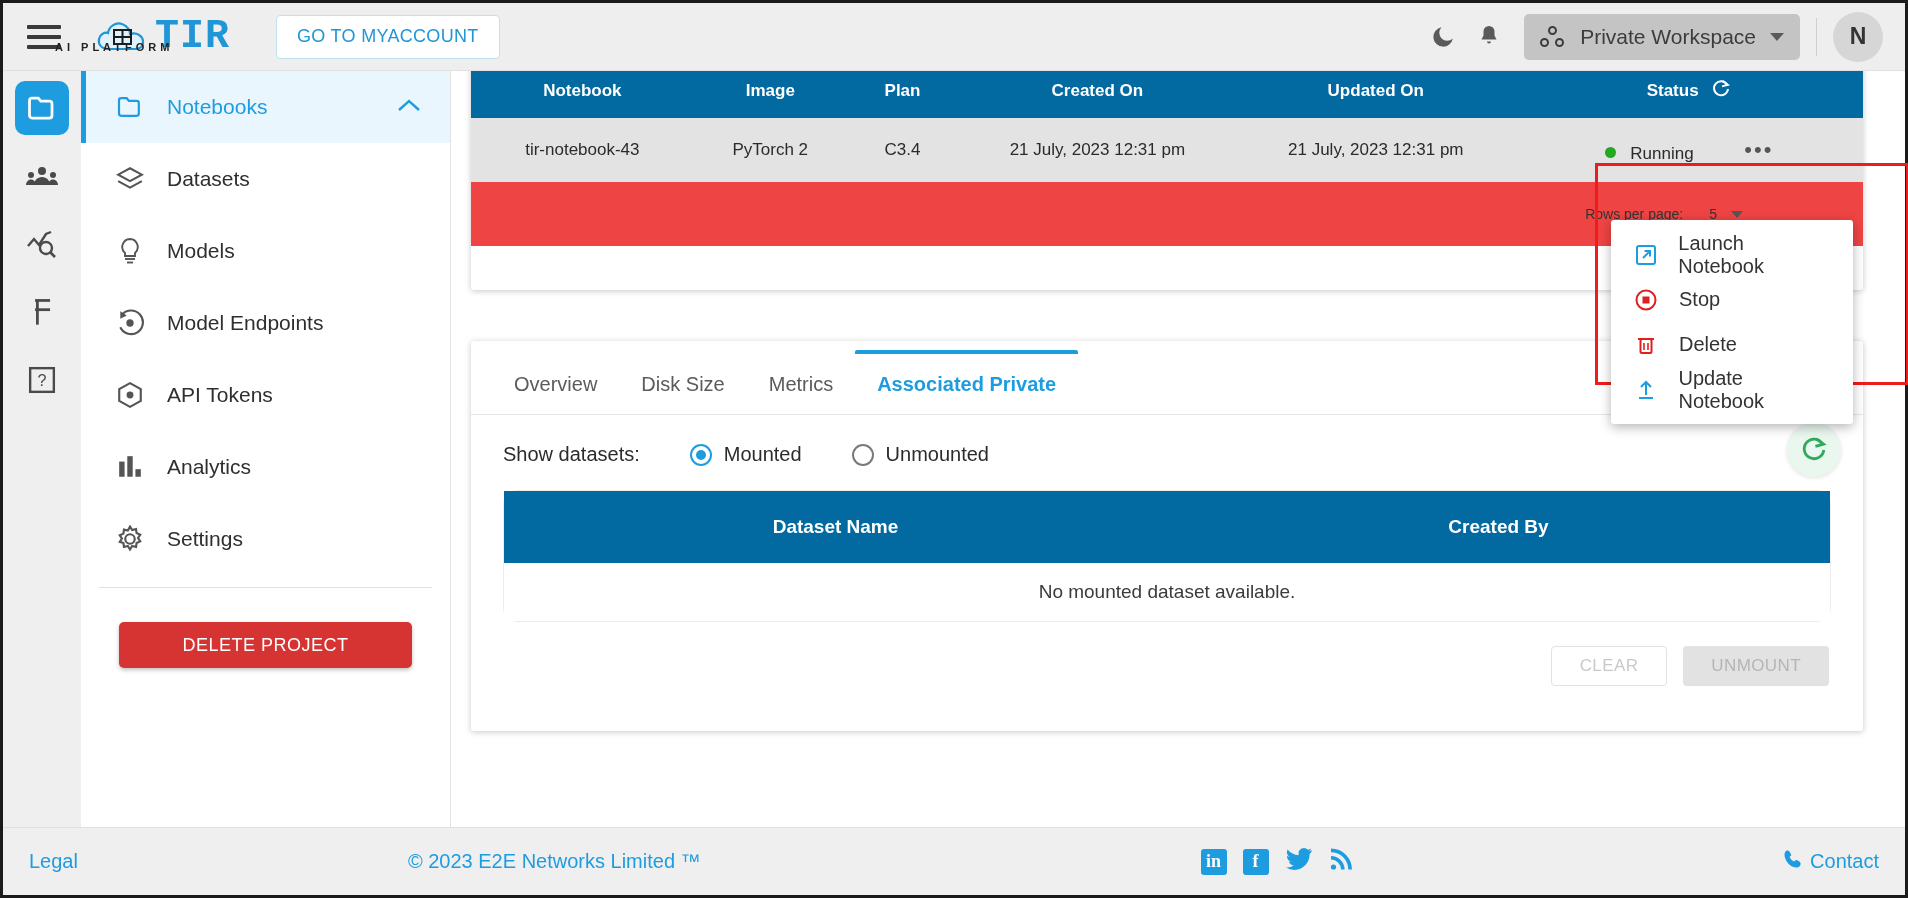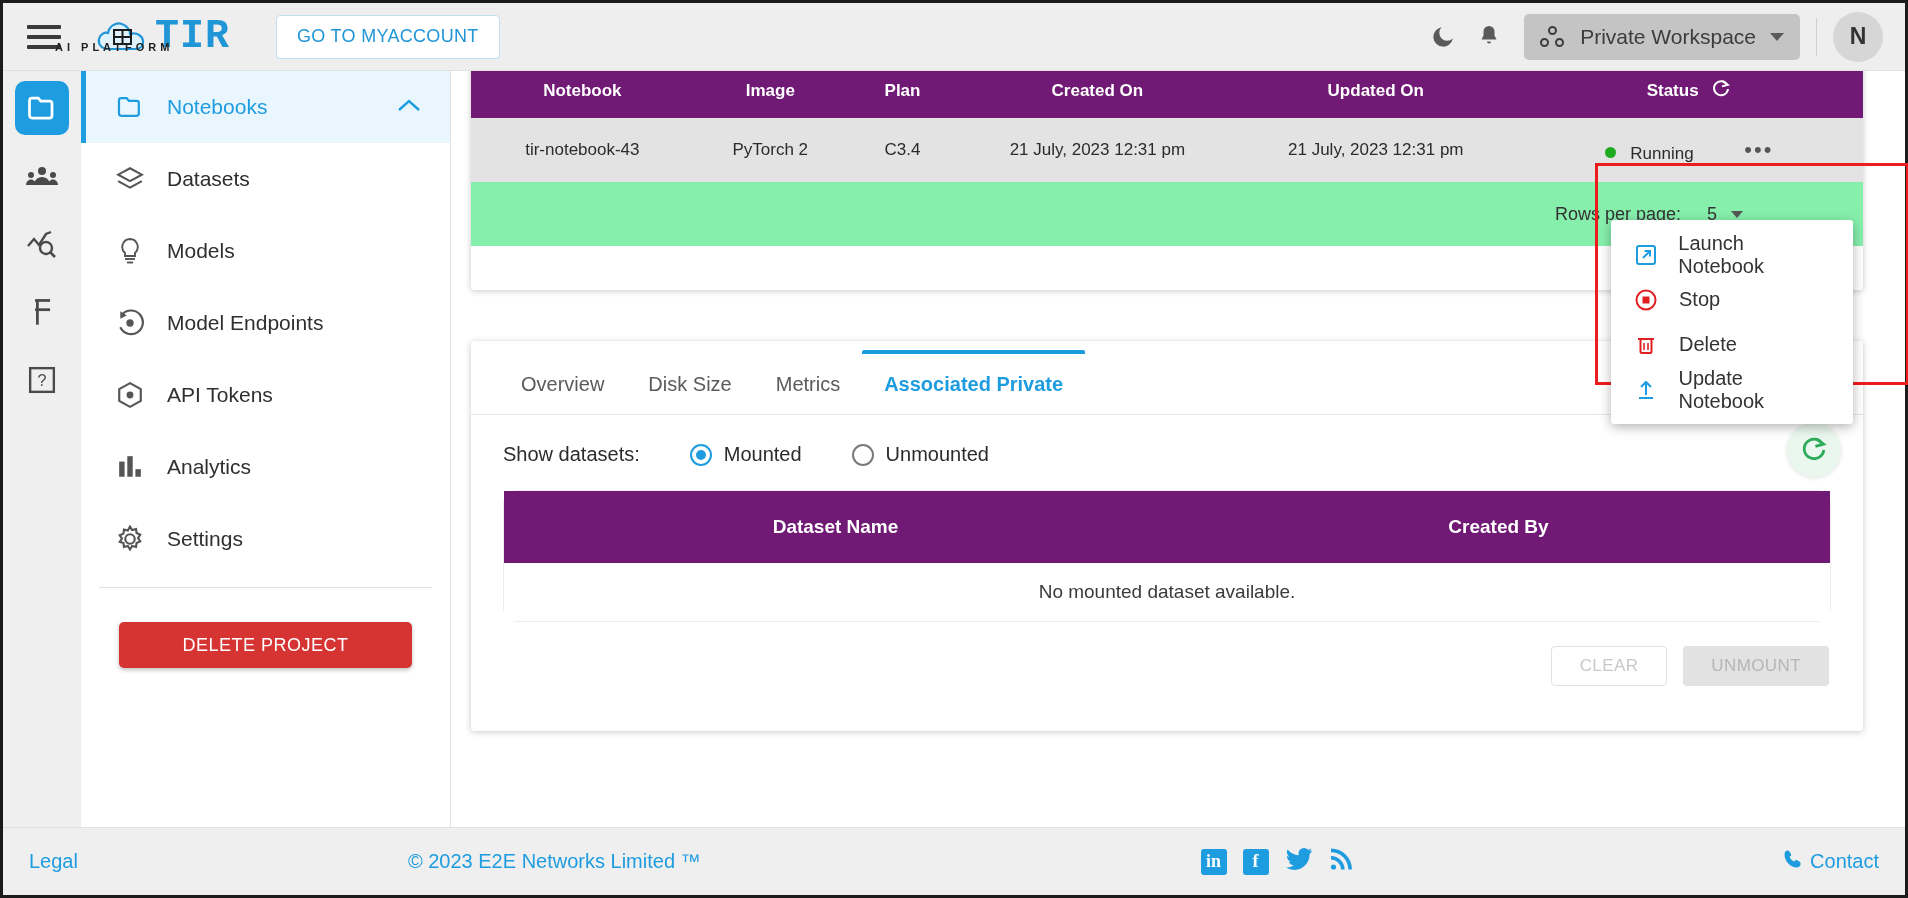--- a/index.html
+++ b/index.html
@@ -134,33 +134,33 @@
 
   .card {
     position:absolute; background:#fff;
     box-shadow: 0 1px 6px rgba(0,0,0,.22);
     border-radius: 3px;
   }
   .card-notebooks { left: 20px; top: -7px; right: 42px; height: 226px; }
 
   table { width:100%; border-collapse: collapse; }
   thead th {
-    background:#701a75; color:#fff; font-weight:600; font-size:17px;
+    background:#0369a1; color:#fff; font-weight:600; font-size:17px;
     height: 54px; text-align:center; white-space:nowrap;
   }
   .th-status { position:relative; }
   .refresh-ico { display:inline-block; vertical-align:-3px; margin-left:8px; }
   tbody td {
     background:#e3e3e3; height: 64px; text-align:center;
     font-size:17px; color:#2b2b2b; white-space:nowrap;
   }
   .pager {
-    height: 64px; background:#86efac; display:flex; align-items:center;
+    height: 64px; background:#ef4444; display:flex; align-items:center;
     justify-content:flex-end; padding-right: 120px; gap: 26px;
-    font-size:18px; color:#333;
+    font-size:14px; color:#333;
   }
   .pager .rpp-value { display:flex; align-items:center; gap:14px; }
   .mini-caret { width:0;height:0;border-left:6px solid transparent;border-right:6px solid transparent;border-top:7px solid #555; }
 
   .status-dot { display:inline-block; width:11px;height:11px;border-radius:50%; background:#1faa1f; margin-right:10px; vertical-align:1px; }
   .kebab { display:inline-block; margin-left: 46px; color:#555; font-size: 22px; letter-spacing:2px; cursor:pointer; vertical-align: 2px;}
 
   
   .hl-box {
     position:absolute; border: 3px solid #ee1c1c; pointer-events:none;
@@ -174,21 +174,21 @@
     width: 242px;
   }
   .menu-item {
     display:flex; align-items:center; gap:20px;
     height: 45px; padding: 0 22px; font-size:20px; color:#333; cursor:pointer;
   }
   .menu-ico { width:26px; display:flex; justify-content:center; }
 
   
   .card-detail { left: 20px; top: 270px; right: 42px; height: 390px; }
-  .tabs { display:flex; align-items:flex-end; height: 74px; padding-left: 28px; gap: 0; border-bottom:1px solid #e6e6e6; position:relative; }
+  .tabs { display:flex; align-items:flex-end; height: 74px; padding-left: 21px; gap: 0; border-bottom:1px solid #e6e6e6; position:relative; }
   .tab {
     padding: 0 22px; height: 60px; display:flex; align-items:center;
     font-size: 20px; color:#5b5b5b; cursor:pointer; white-space:nowrap;
   }
   .tab.active { color:#1e9ce0; font-weight:700; position:relative; }
   .tab.active::after {
     content:""; position:absolute; left:0; right:0; top:-4px; height:4px; background:#1e9ce0; border-radius:2px 2px 0 0;
   }
   .tab-panel { padding: 28px 32px 0 32px; position:relative; }
   .radio-row { display:flex; align-items:center; gap: 20px; font-size:20px; color:#2c2c2c; }

